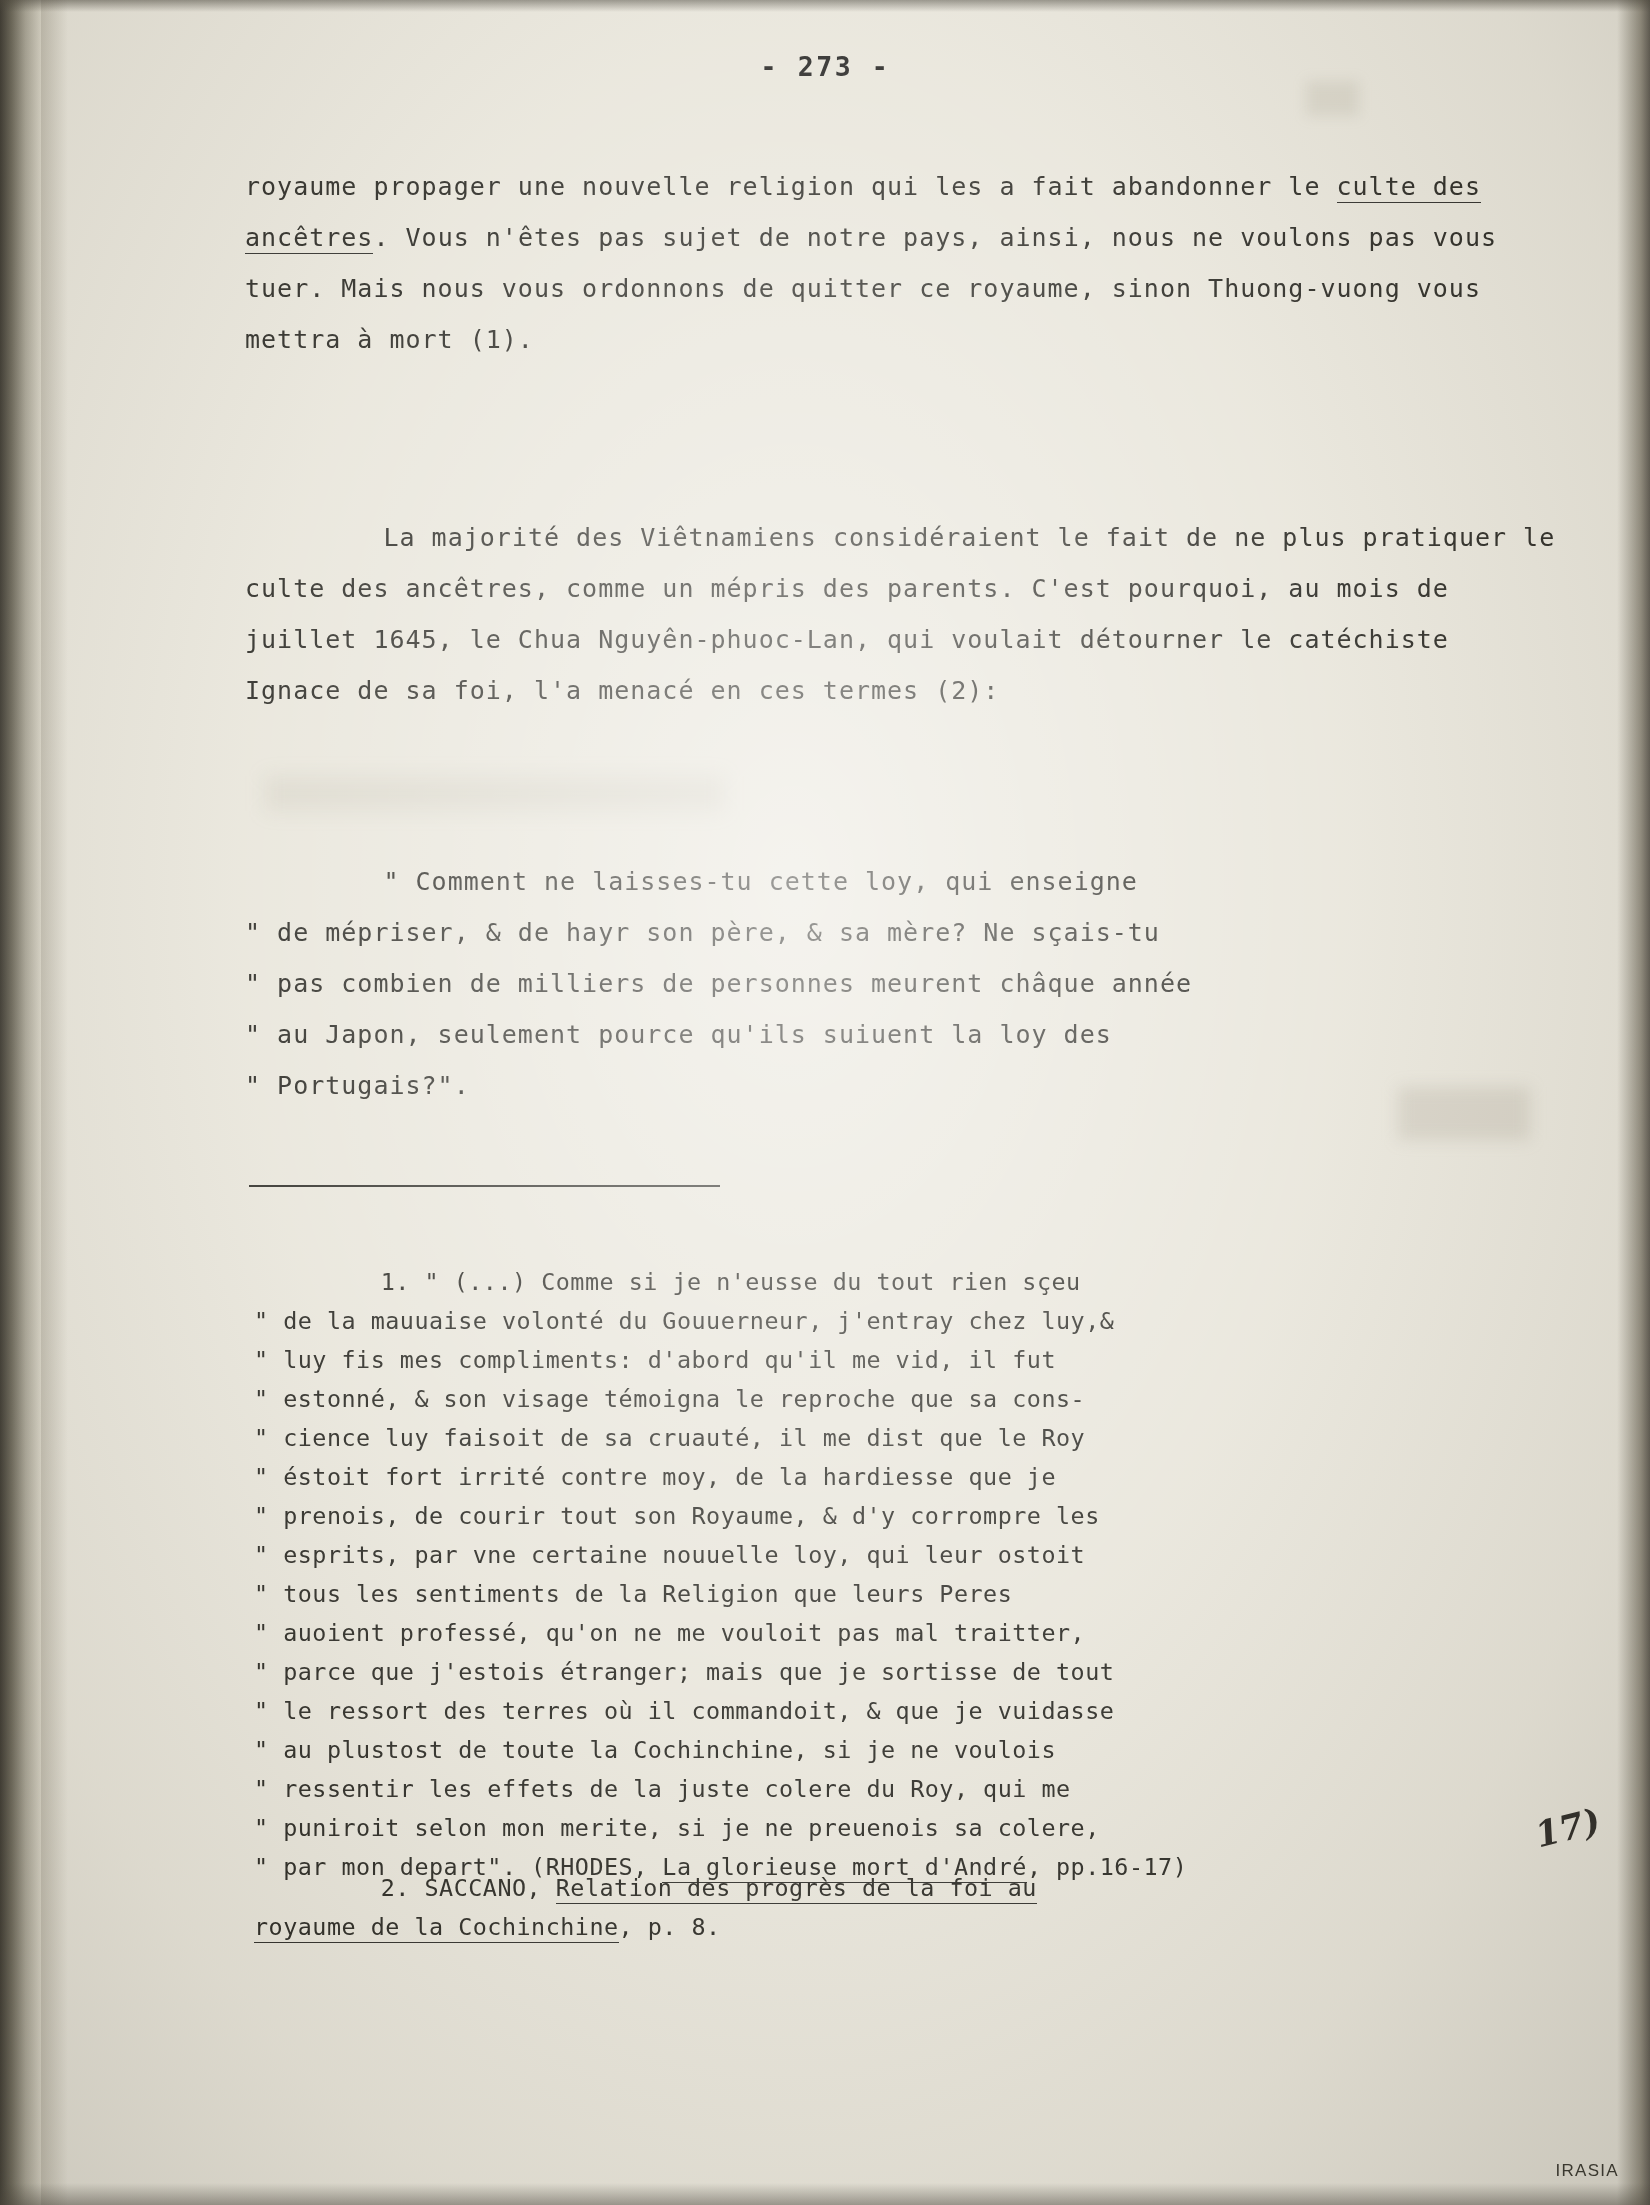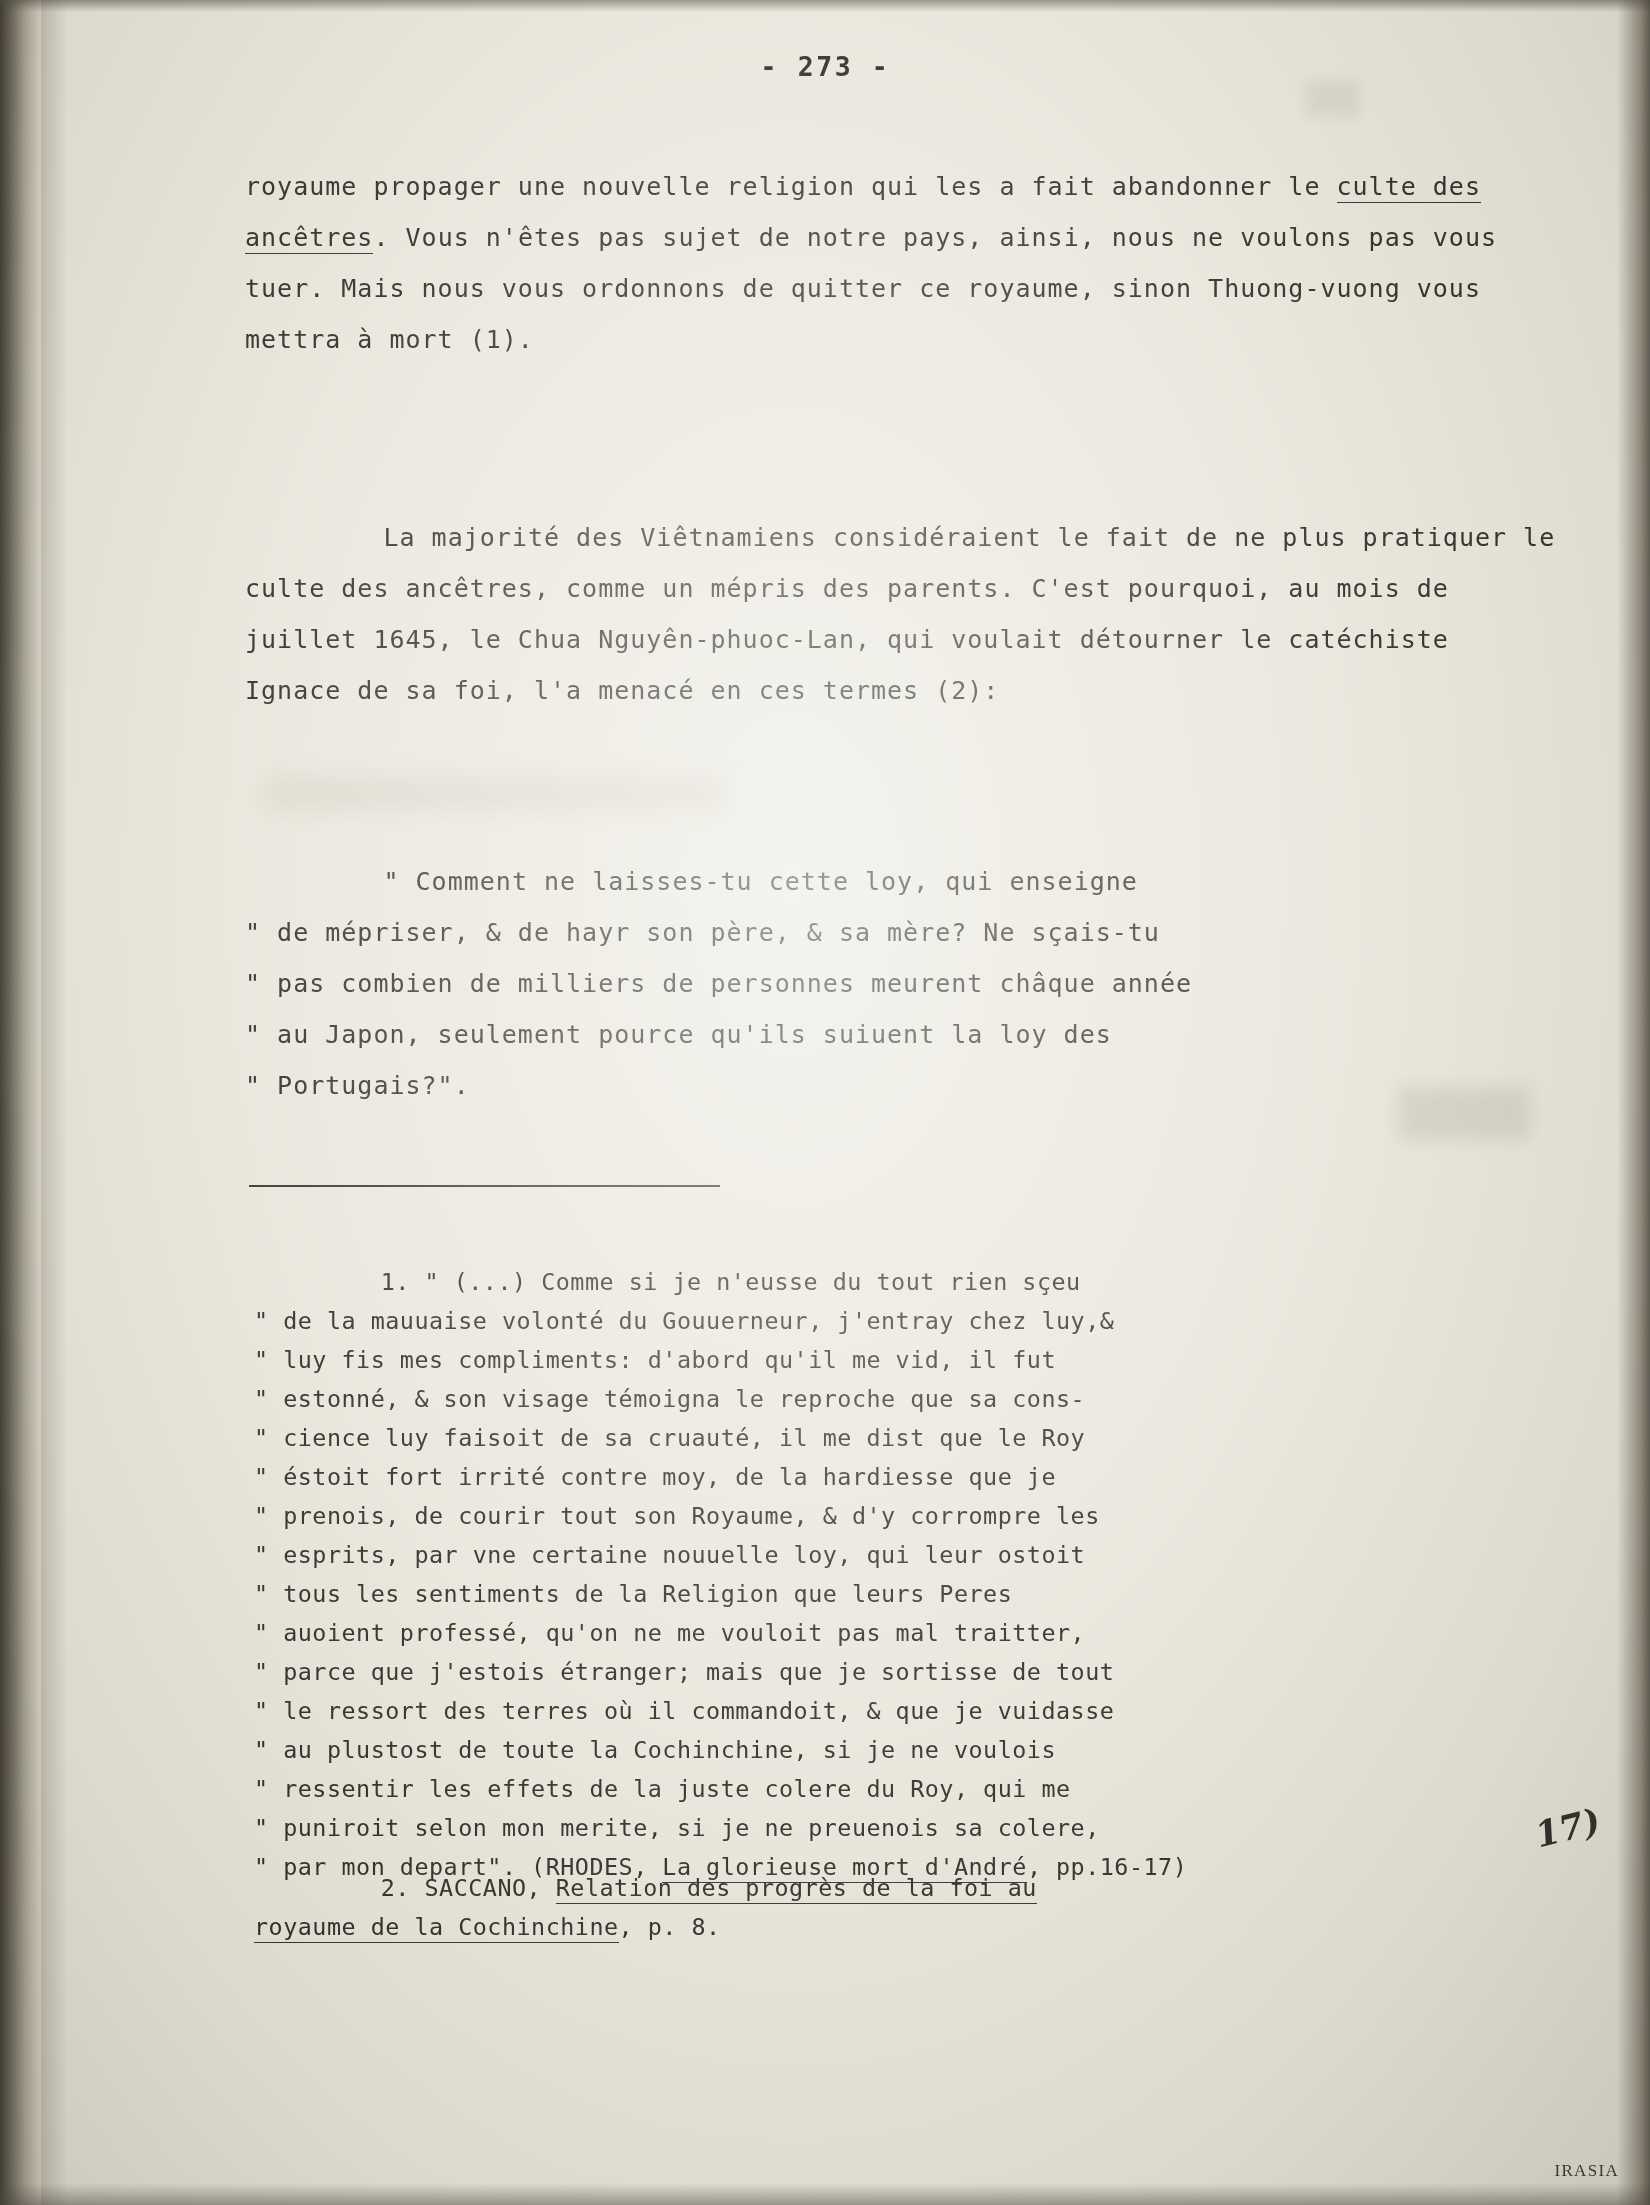--- a/index.html
+++ b/index.html
@@ -130,21 +130,21 @@
     font-style: italic;
     font-weight: 700;
     color: #2a2824;
     transform: rotate(-14deg);
     z-index: 4;
   }
   .watermark {
     position: absolute;
     right: 32px;
     bottom: 25px;
-    font-family: Liberation Serif, serif;
+    font-family: Liberation Sans, sans-serif;
     font-size: 17px;
     letter-spacing: 1.3px;
     color: #3a382f;
     z-index: 5;
   }
   .smudge-a {
     position: absolute;
     left: 1398px; top: 1087px;
     width: 132px; height: 53px;
     background: rgba(150,143,124,0.22);

